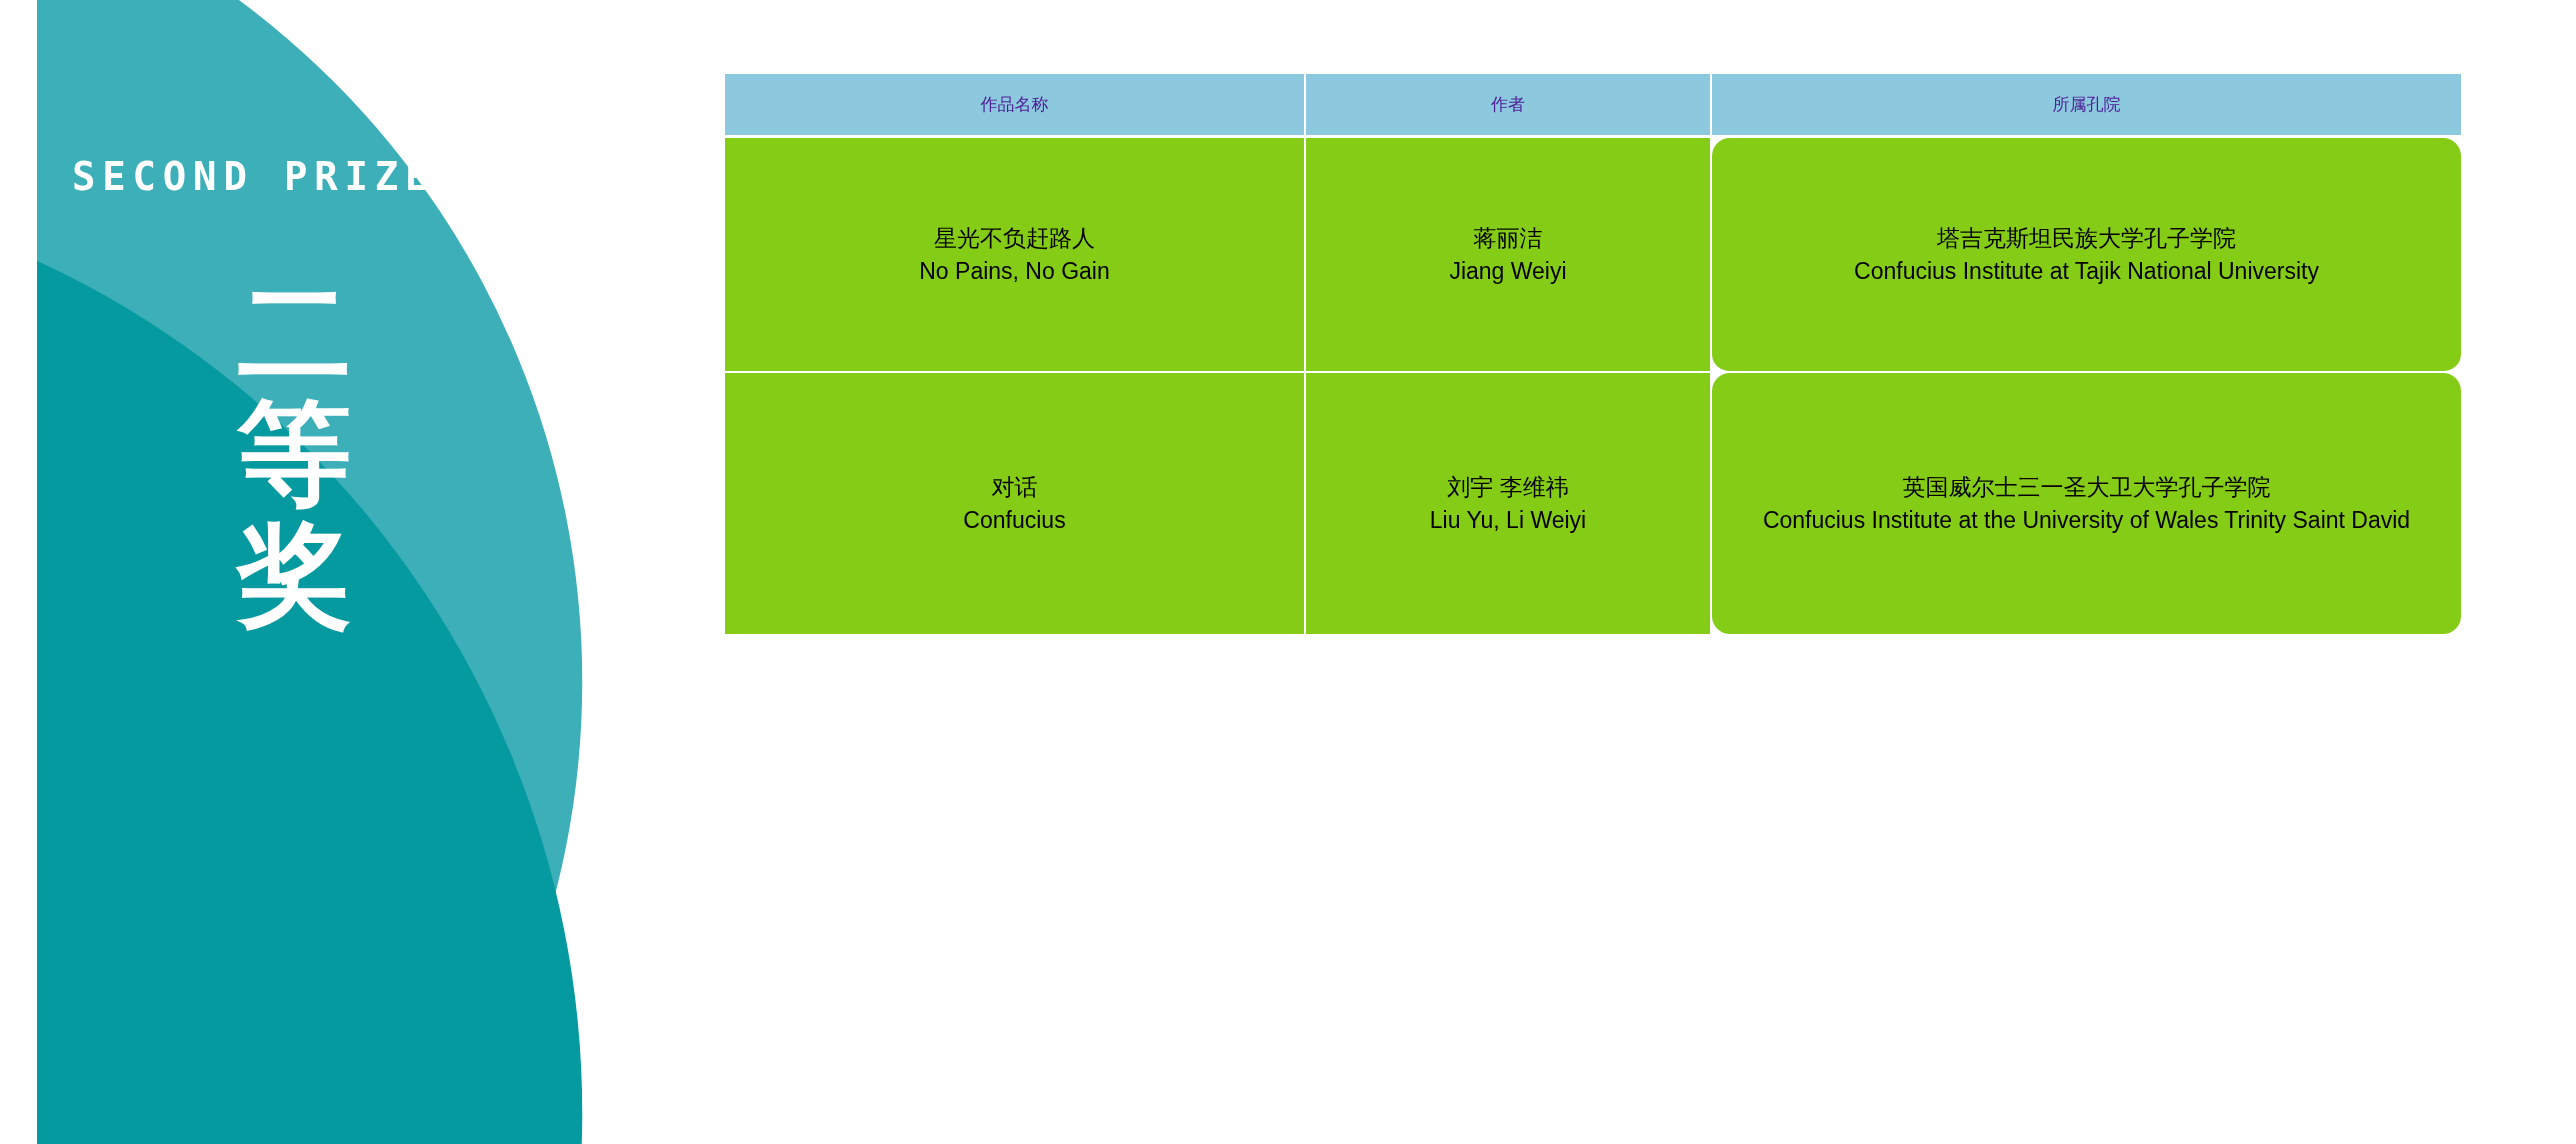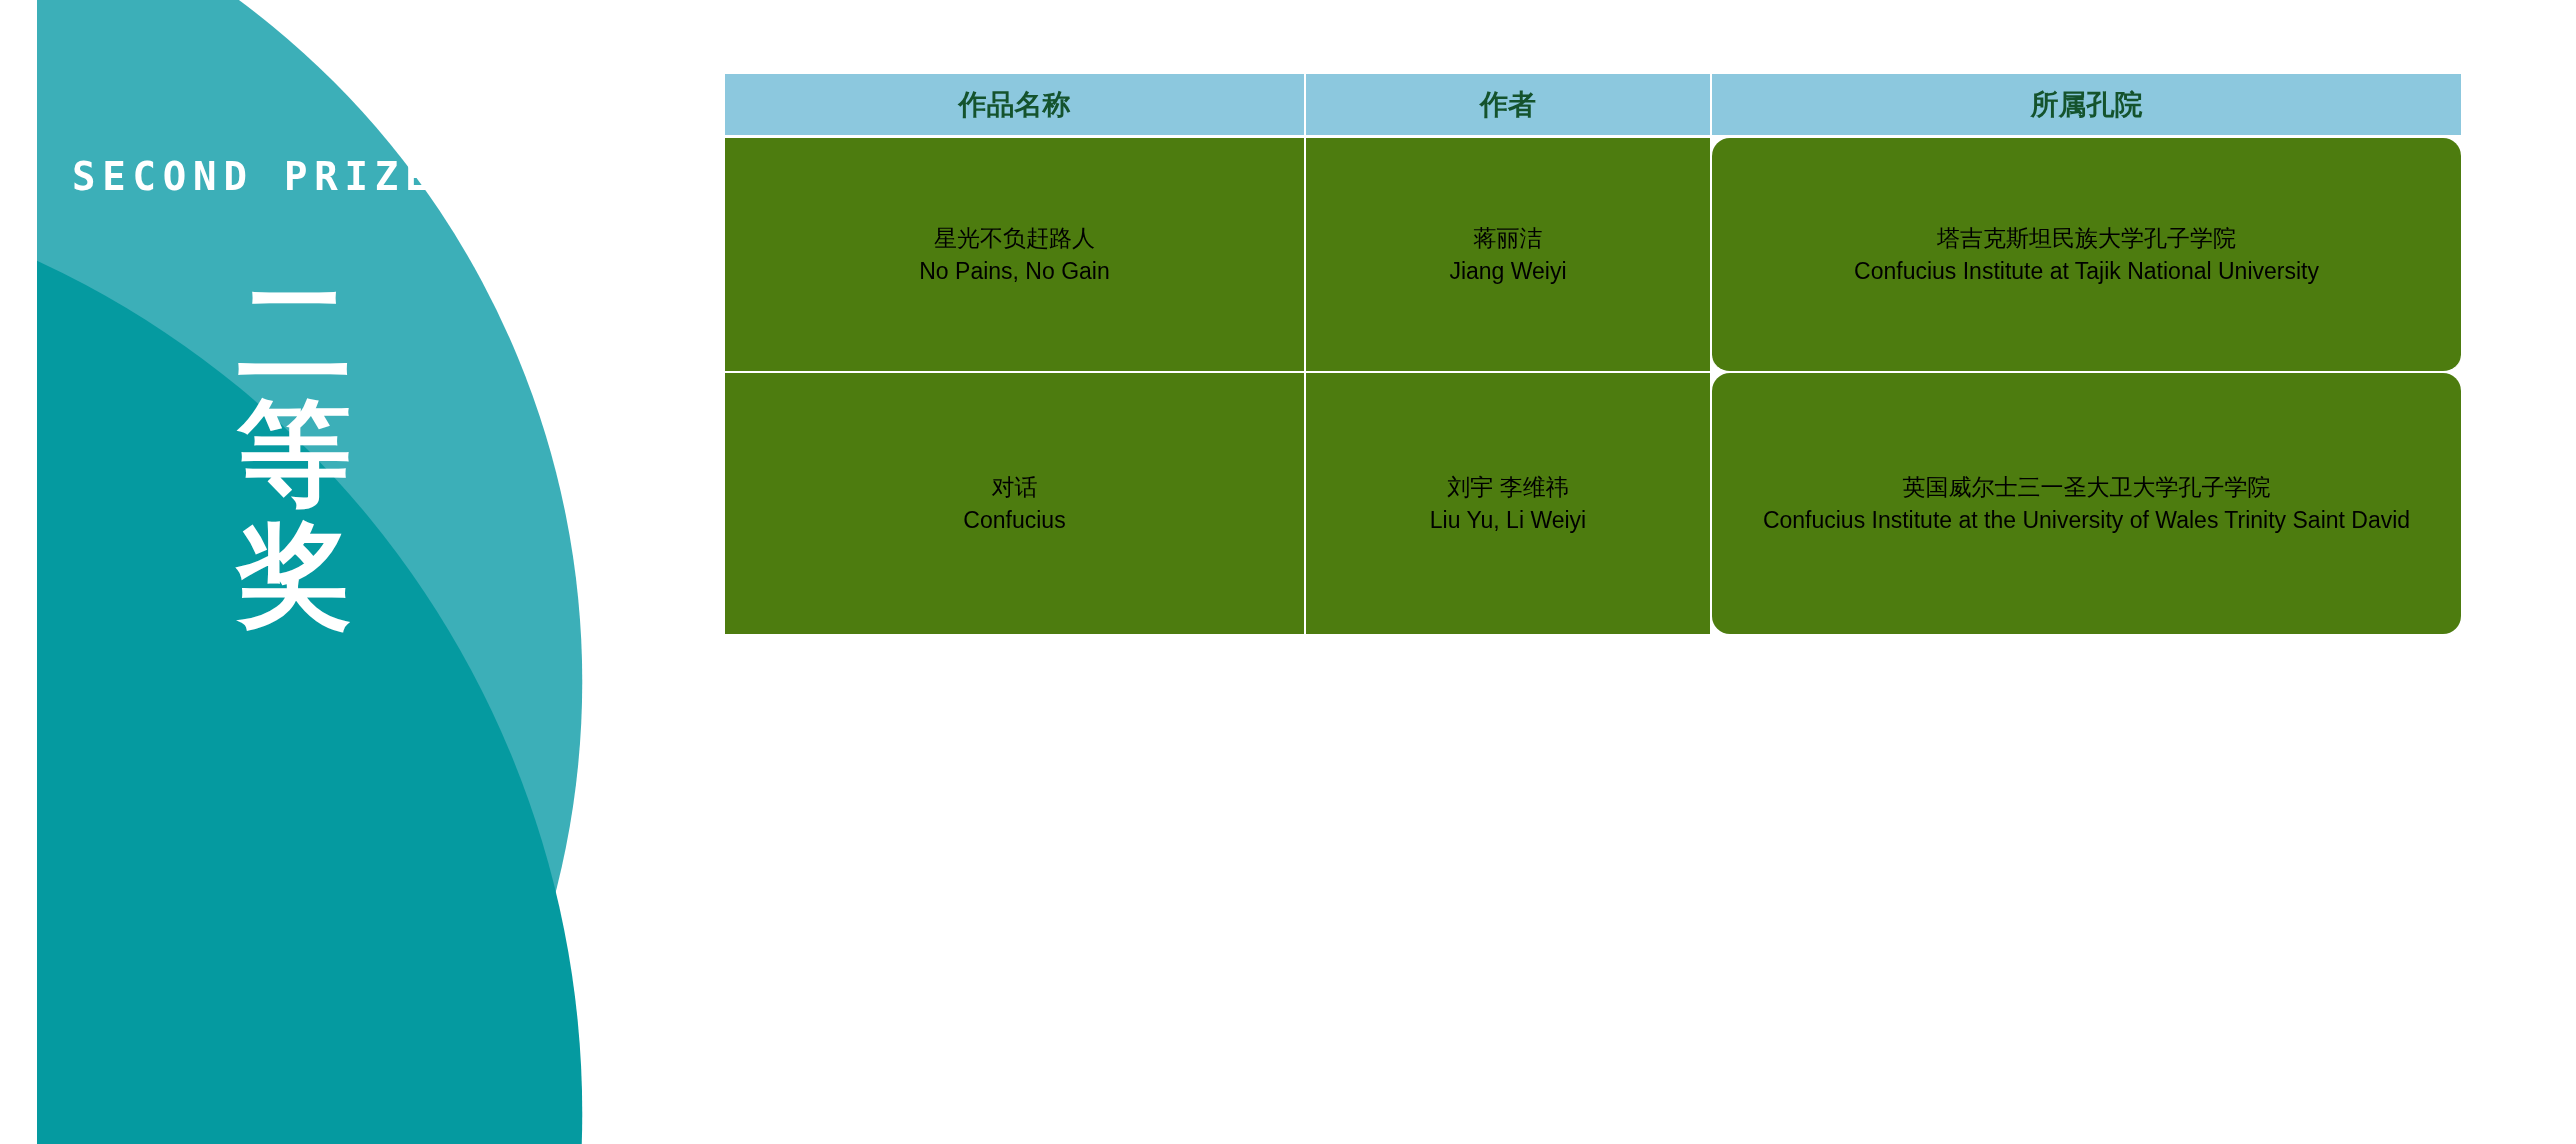--- a/index.html
+++ b/index.html
@@ -69,34 +69,34 @@
     border-collapse: separate;
     border-spacing: 0;
     table-layout: fixed;
   }
   #award-table col.c-title { width: 581px; }
   #award-table col.c-author { width: 406px; }
   #award-table col.c-inst  { width: 749px; }
 
   #award-table th {
     background: #8CC8DE;
-    color: #14532d;
-    font-size: 28px;
-    font-weight: 700;
+    color: #4c1d95;
+    font-size: 17px;
+    font-weight: 400;
     height: 61px;
     padding: 0 9px;
     text-align: center;
     vertical-align: middle;
     border-right: 2.3px solid #ffffff;
     border-bottom: 3px solid #ffffff;
   }
   #award-table th:last-child { border-right: none; margin-top: 28px; }
 
   #award-table td {
-    background: #4d7c0f;
+    background: #84cc16;
     color: #000000;
     font-size: 23px;
     font-weight: 400;
     text-align: center;
     vertical-align: middle;
     padding: 16.7px 19.7px;
     border-right: 2.3px solid #ffffff;
     border-bottom: 2.3px solid #ffffff;
     line-height: 1.42;
   }

